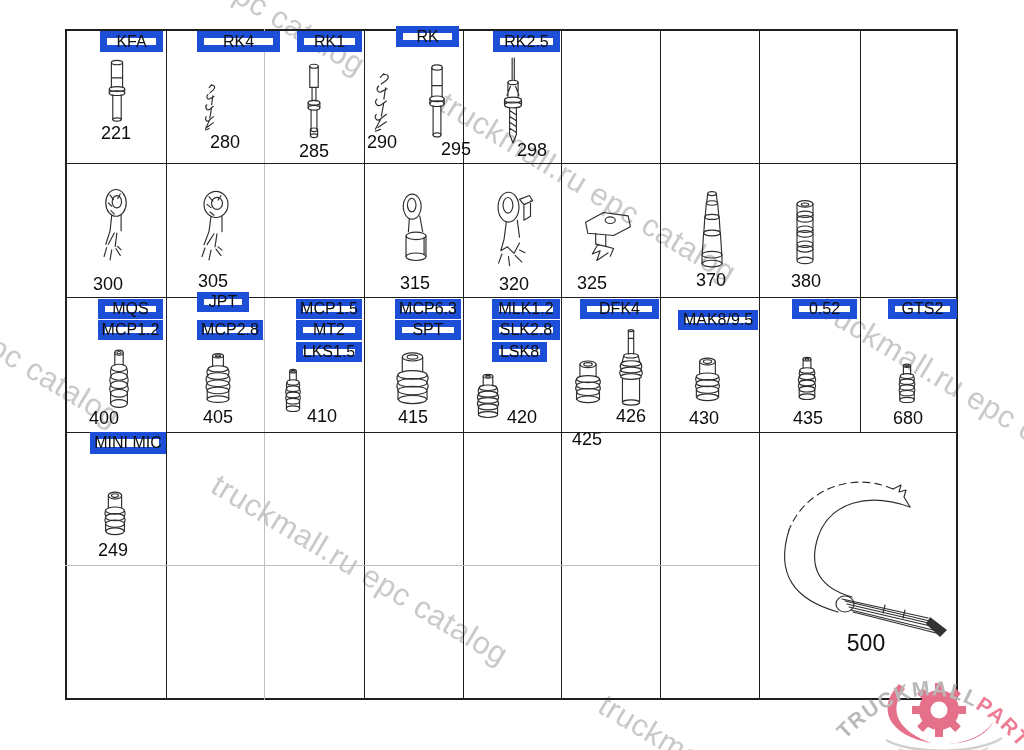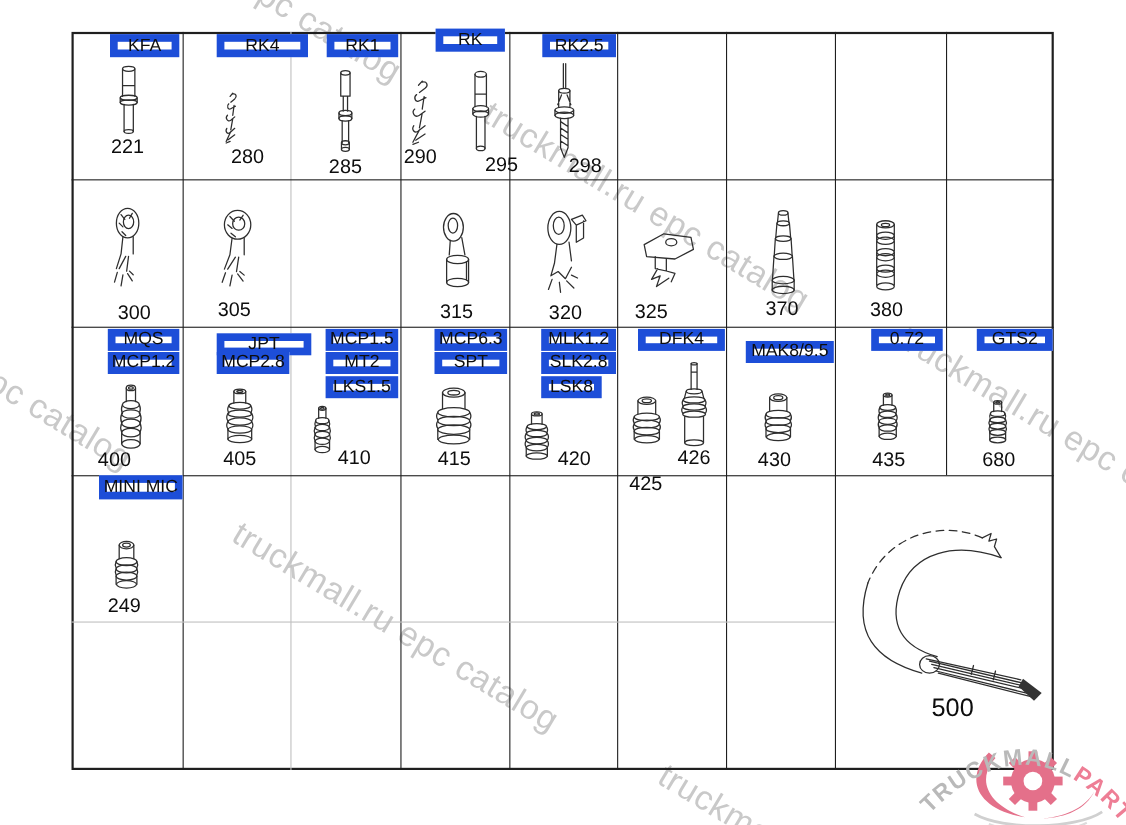--- a/index.html
+++ b/index.html
@@ -192,33 +192,33 @@
   <div class="hl gray" style="left:65px;top:565px;width:694px"></div>
 
   <div class="lbox" style="left:100px;top:31px;width:63px;height:21px">KFA</div>
   <div class="lbox" style="left:197px;top:31px;width:83px;height:21px">RK4</div>
   <div class="lbox" style="left:297px;top:31px;width:65px;height:21px">RK1</div>
   <div class="lbox" style="left:396px;top:26px;width:63px;height:21px">RK</div>
   <div class="lbox" style="left:493px;top:31px;width:67px;height:21px">RK2.5</div>
 
   <div class="lbox" style="left:98px;top:299px;width:65px;height:20px">MQS</div>
   <div class="lbox" style="left:98px;top:320px;width:65px;height:20px">MCP1.2</div>
-  <div class="lbox" style="left:197px;top:303px;width:86px;height:20px">JPT</div>
+  <div class="lbox" style="left:197px;top:292px;width:52px;height:20px">JPT</div>
   <div class="lbox" style="left:197px;top:320px;width:66px;height:20px">MCP2.8</div>
   <div class="lbox" style="left:296px;top:299px;width:66px;height:20px">MCP1.5</div>
   <div class="lbox" style="left:296px;top:320px;width:66px;height:20px">MT2</div>
   <div class="lbox" style="left:296px;top:342px;width:66px;height:20px">LKS1.5</div>
   <div class="lbox" style="left:395px;top:299px;width:66px;height:20px">MCP6.3</div>
   <div class="lbox" style="left:395px;top:320px;width:66px;height:20px">SPT</div>
   <div class="lbox" style="left:492px;top:299px;width:68px;height:20px">MLK1.2</div>
   <div class="lbox" style="left:492px;top:320px;width:68px;height:20px">SLK2.8</div>
   <div class="lbox" style="left:492px;top:342px;width:55px;height:20px">LSK8</div>
   <div class="lbox" style="left:580px;top:299px;width:79px;height:20px">DFK4</div>
   <div class="lbox" style="left:678px;top:310px;width:80px;height:20px">MAK8/9.5</div>
-  <div class="lbox" style="left:792px;top:299px;width:65px;height:20px">0.72</div>
+  <div class="lbox" style="left:792px;top:299px;width:65px;height:20px">0.52</div>
   <div class="lbox" style="left:888px;top:299px;width:69px;height:20px">GTS2</div>
 
   <div class="lbox" style="left:90px;top:432px;width:76px;height:22px">MINI MIC</div>
 
   <svg class="part" style="left:103px;top:57px;width:28px;height:66px" viewBox="0 0 40 95" preserveAspectRatio="none">
       <use href="#g-pin"></use>
     </svg>
   <svg class="part" style="left:199px;top:81px;width:24px;height:52px" viewBox="0 0 40 70" preserveAspectRatio="none">
       <use href="#g-crimp"></use>
     </svg>
@@ -305,21 +305,21 @@
     <path d="M930 617 L947 630 L940 637 L926 624 Z" fill="#333" stroke="none"></path>
   </svg>
 
   <span class="pnum" style="left:116px;top:123px">221</span>
   <span class="pnum" style="left:225px;top:132px">280</span>
   <span class="pnum" style="left:314px;top:141px">285</span>
   <span class="pnum" style="left:382px;top:132px">290</span>
   <span class="pnum" style="left:456px;top:139px">295</span>
   <span class="pnum" style="left:532px;top:140px">298</span>
 
-  <span class="pnum" style="left:122px;top:274px">300</span>
+  <span class="pnum" style="left:108px;top:274px">300</span>
   <span class="pnum" style="left:213px;top:271px">305</span>
   <span class="pnum" style="left:415px;top:273px">315</span>
   <span class="pnum" style="left:514px;top:274px">320</span>
   <span class="pnum" style="left:592px;top:273px">325</span>
   <span class="pnum" style="left:711px;top:270px">370</span>
   <span class="pnum" style="left:806px;top:271px">380</span>
 
   <span class="pnum" style="left:104px;top:408px">400</span>
   <span class="pnum" style="left:218px;top:407px">405</span>
   <span class="pnum" style="left:322px;top:406px">410</span>

